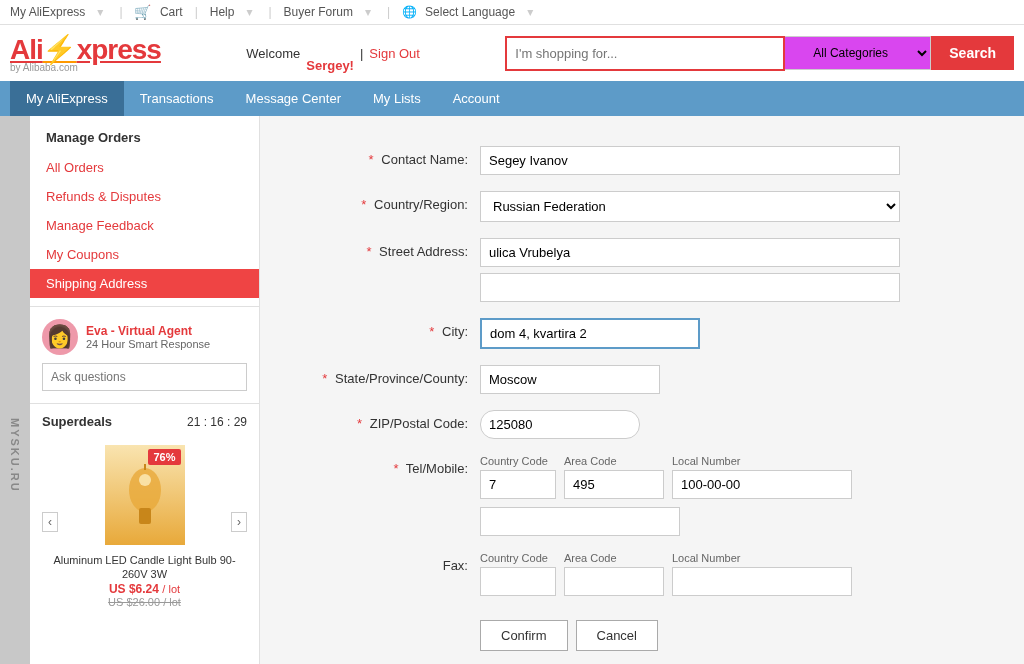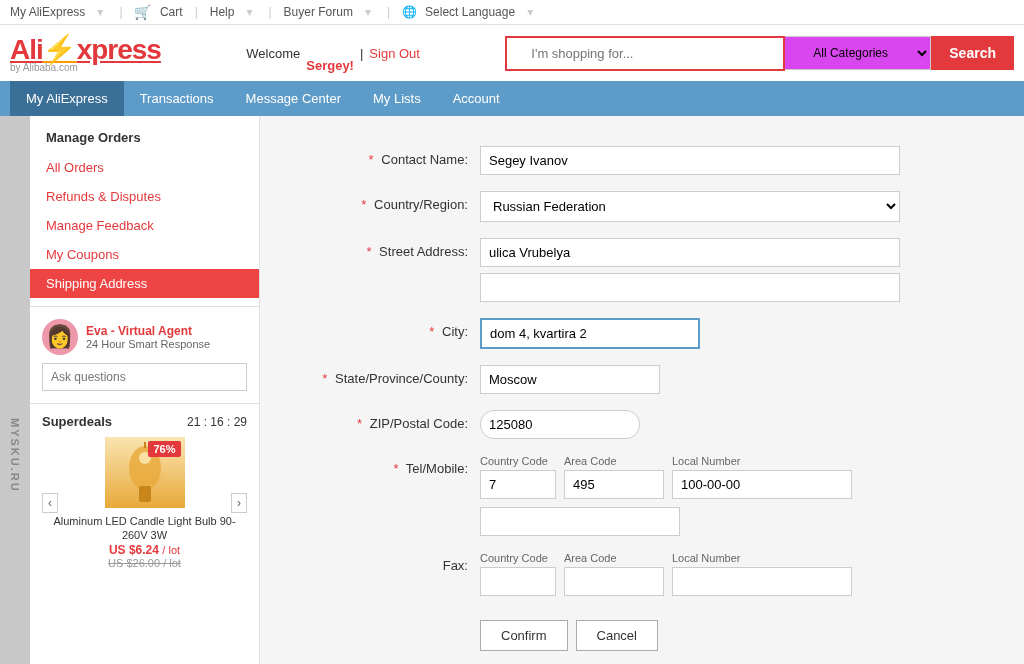--- a/index.html
+++ b/index.html
@@ -14,21 +14,21 @@
     
     .logo-bar { background: #fff; padding: 8px 10px; display: flex; align-items: center; justify-content: space-between; }
     .logo { display: flex; flex-direction: column; }
     .logo-text { font-size: 28px; font-weight: bold; color: #e4393c; letter-spacing: -1px; }
     .logo-text span { color: #f90; text-decoration: underline; }
     .logo-sub { font-size: 10px; color: #999; margin-top: -4px; }
     .welcome-area { display: flex; align-items: center; gap: 6px; font-size: 13px; color: #333; }
     .welcome-area .username { font-weight: bold; color: #e4393c; margin-top: 24px; }
     .welcome-area .sign-out { color: #e4393c; text-decoration: none; }
     .search-area { display: flex; align-items: center; }
-    .search-input { border: 2px solid #e4393c; padding: 8px 24px; width: 280px; font-size: 13px; color: #0c4a6e; outline: none; }
+    .search-input { border: 2px solid #e4393c; padding: 8px 8px; width: 280px; font-size: 13px; color: #0c4a6e; outline: none; }
     .category-select { border: 1px solid #ccc; border-left: none; padding: 8px 24px; font-size: 12px; background: #d946ef; cursor: pointer; width: 146px; }
     .search-btn { background: #e4393c; color: #fff; border: none; padding: 9px 18px; font-size: 14px; font-weight: bold; cursor: pointer; }
 
     
     .nav-bar { background: #5d9bc8; display: flex; align-items: center; padding: 0 10px; }
     .nav-item { color: #fff; padding: 10px 16px; font-size: 13px; cursor: pointer; text-decoration: none; display: block; }
     .nav-item:hover, .nav-item.active { background: #4a80a8; }
     .nav-item.active { background: #3a6f97; }
 
     
@@ -48,21 +48,21 @@
     .agent-input { width: 100%; border: 1px solid #ccc; padding: 6px 8px; font-size: 12px; margin-top: 8px; color: #aaa; }
 
     
     .superdeals { border-top: 1px solid #e0e0e0; padding: 10px 12px; }
     .superdeals-header { display: flex; justify-content: space-between; align-items: center; font-size: 13px; font-weight: bold; color: #333; }
     .timer { font-size: 12px; color: #333; font-weight: normal; }
     .product-carousel { position: relative; padding: 8px 0; text-align: center; }
     .carousel-arrow { background: none; border: 1px solid #ccc; padding: 2px 5px; cursor: pointer; position: absolute; top: 50%; transform: translateY(-50%); font-size: 12px; color: #666; }
     .carousel-arrow.left { left: 0; }
     .carousel-arrow.right { right: 0; }
-    .product-img { width: 80px; height: 71px; background: linear-gradient(180deg, #f9e4b0 0%, #e8a93a 100%); margin: 0 auto; display: flex; align-items: flex-end; justify-content: center; position: relative; }
+    .product-img { width: 80px; height: 100px; background: linear-gradient(180deg, #f9e4b0 0%, #e8a93a 100%); margin: 8px auto; display: flex; align-items: center; justify-content: center; position: relative; }
     .discount-badge { background: #e4393c; color: #fff; font-size: 11px; font-weight: bold; padding: 2px 5px; position: absolute; top: 4px; right: 4px; border-radius: 2px; }
     .product-name { font-size: 11px; color: #333; margin-top: 6px; text-align: center; line-height: 1.3; }
     .product-price { color: #e4393c; font-weight: bold; font-size: 12px; }
     .product-price-orig { color: #999; text-decoration: line-through; font-size: 11px; }
 
     
     .content { flex: 1; background: #f5f5f5; padding: 30px 40px; }
 
     
     .form-row { display: flex; align-items: flex-start; margin-bottom: 16px; }

